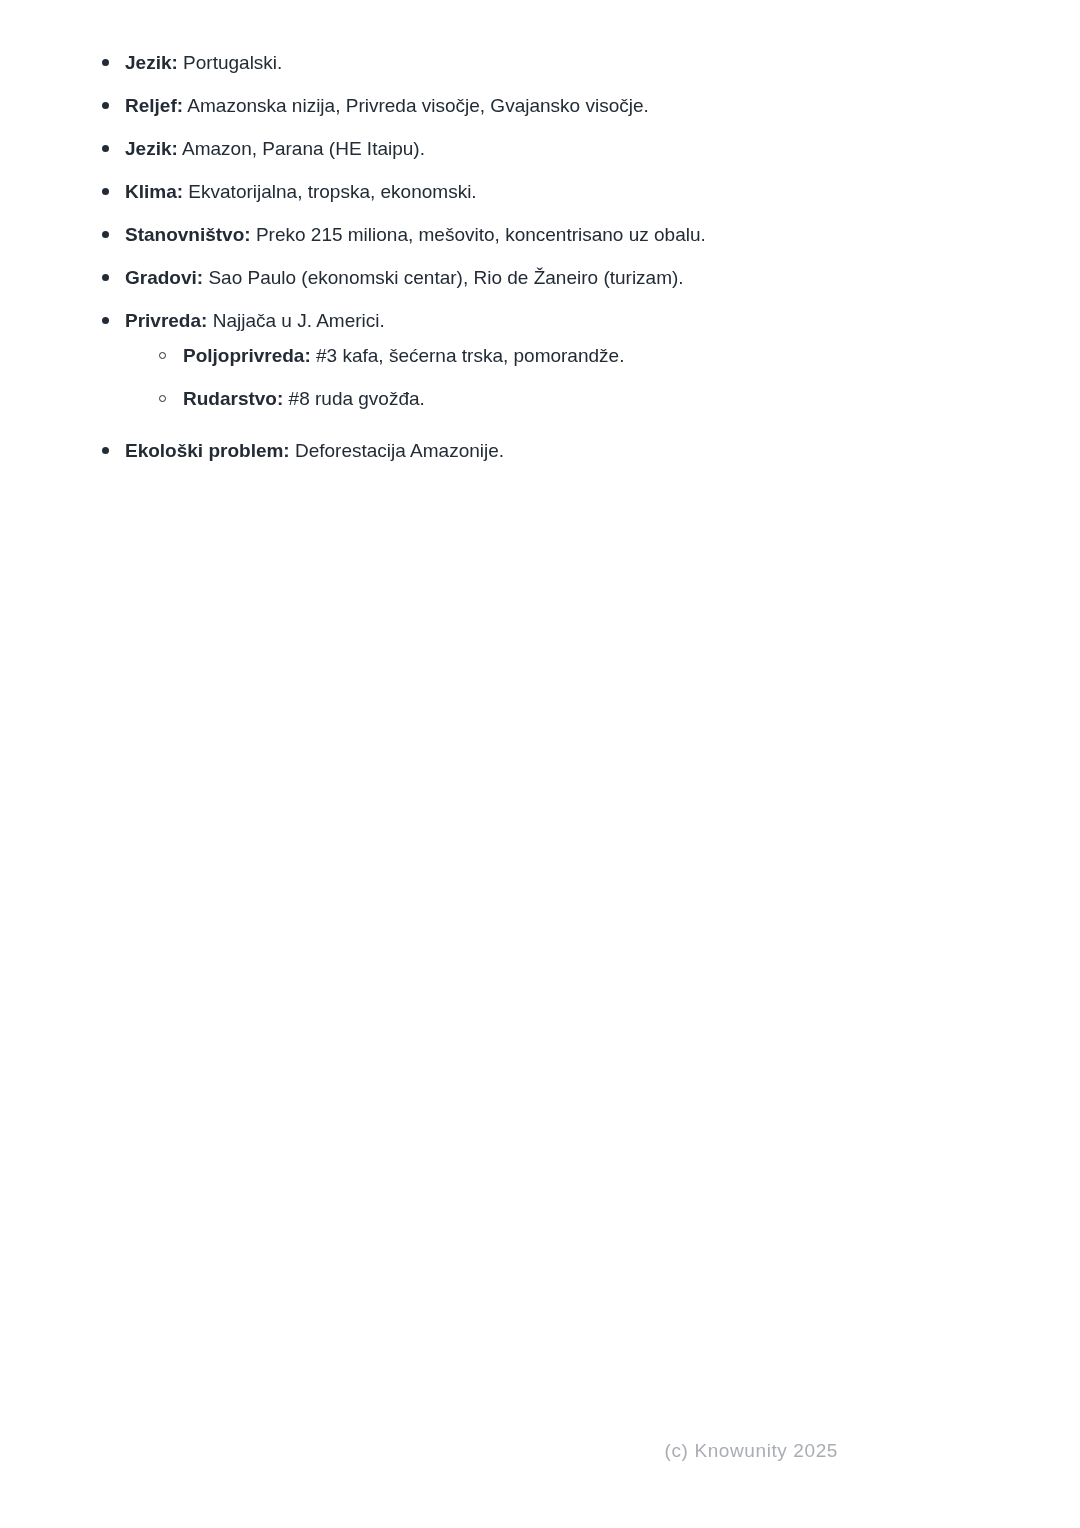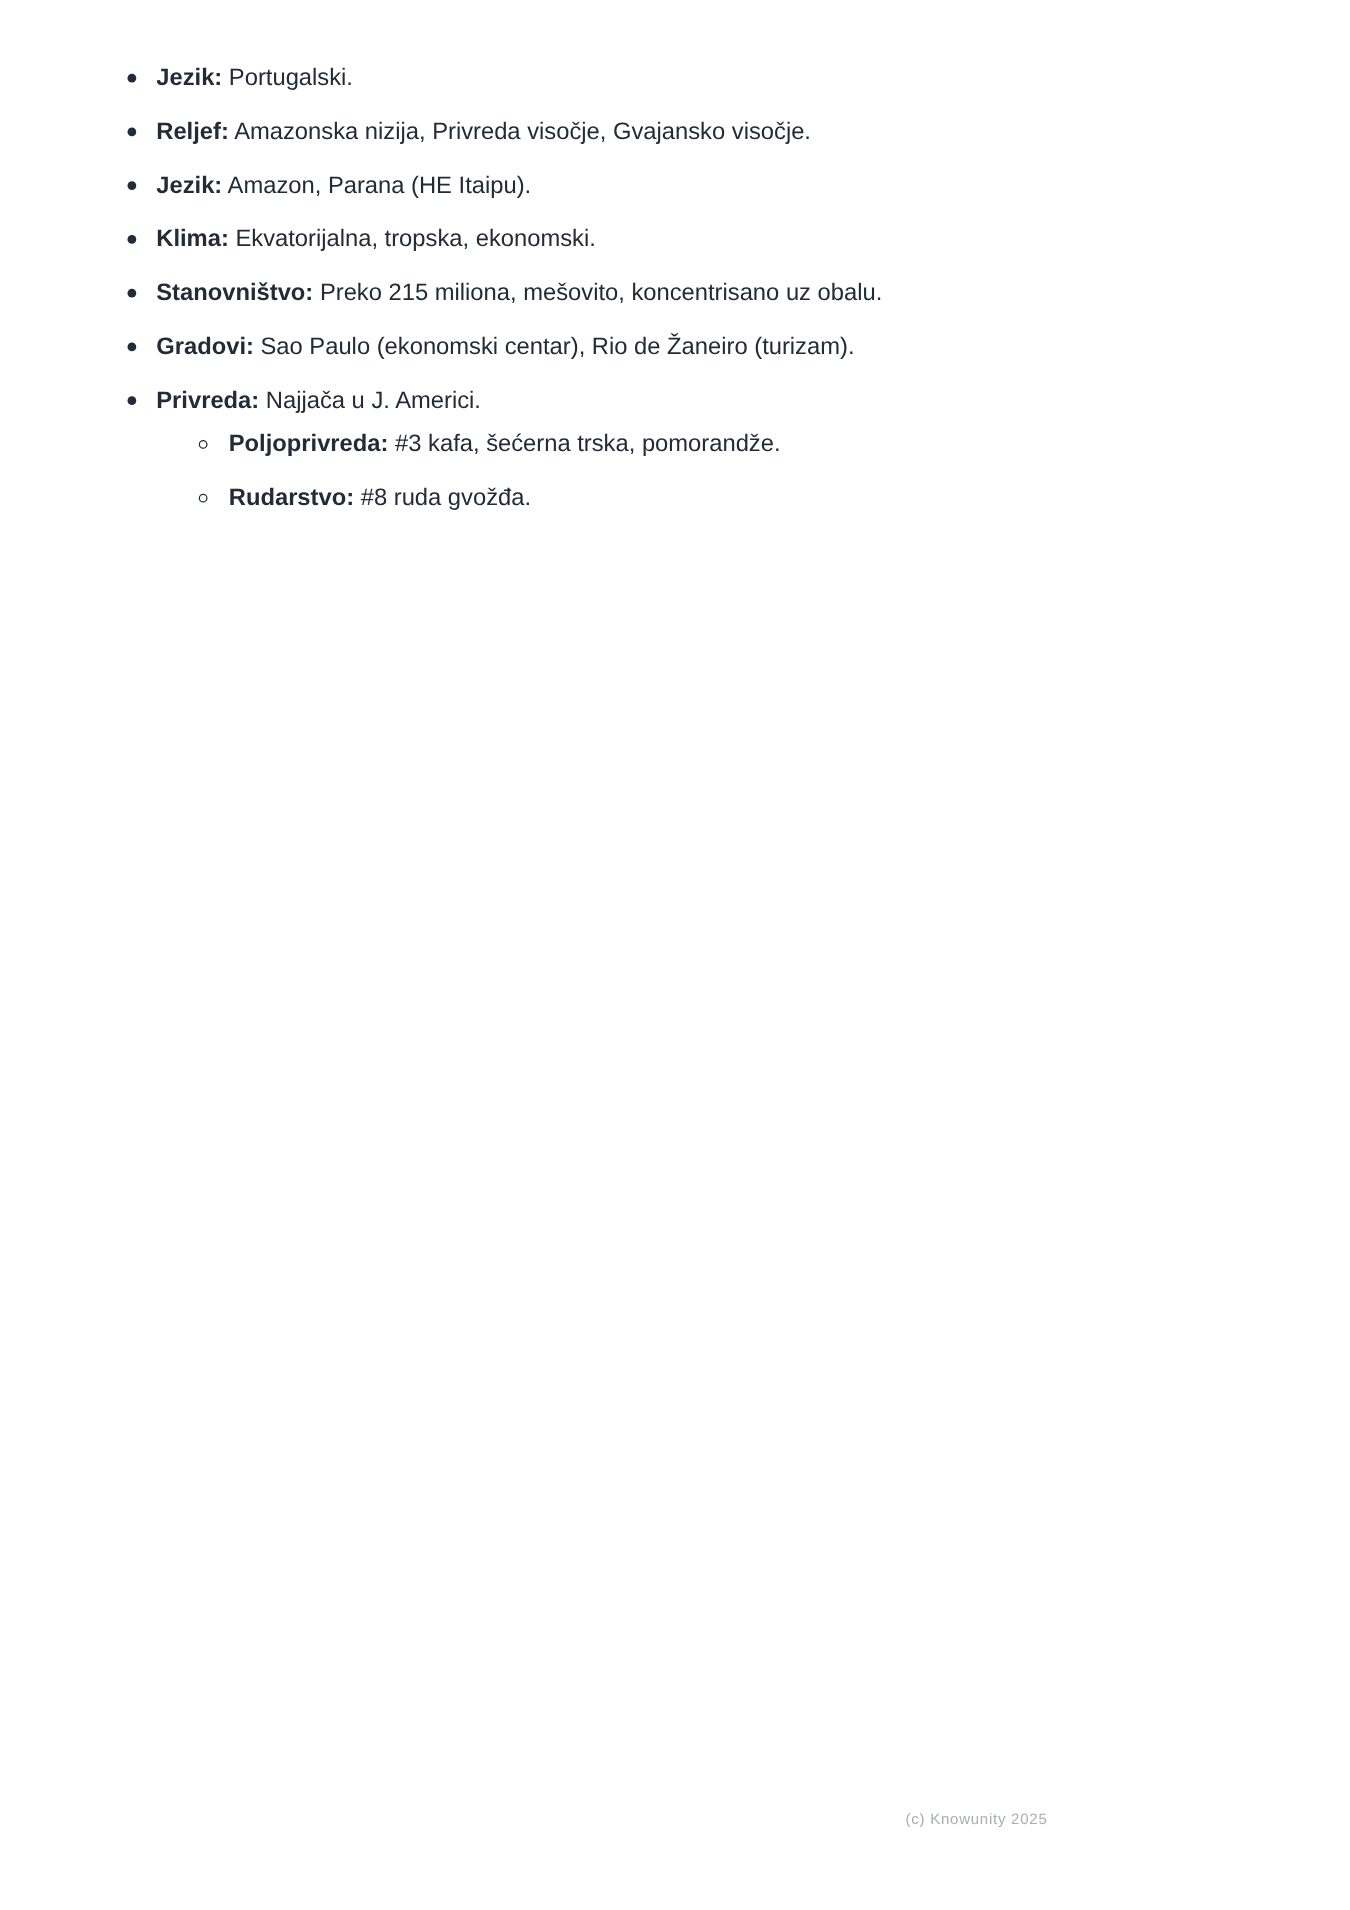--- a/index.html
+++ b/index.html
@@ -75,21 +75,21 @@
     top: 50px;
     width: 51px;
     height: 531px;
     background: #edf5fa;
     border-left: 6px solid #adc9da;
   }
   .watermark {
     position: absolute;
     right: 70px;
     bottom: 66px;
-    font-size: 12px;
+    font-size: 19px;
     letter-spacing: 0.6px;
     color: #a9adb3;
   }
 </style>
 </head>
 <body>
 
 <div class="page">
 
   <div class="highlight-strip"></div>
@@ -134,18 +134,22 @@
           <span class="circle"></span>
           <span class="lbl">Poljoprivreda:</span><span class="txt"> #3 kafa, šećerna trska, pomorandže.</span>
         </li>
         <li>
           <span class="circle"></span>
           <span class="lbl">Rudarstvo:</span><span class="txt"> #8 ruda gvožđa.</span>
         </li>
       </ul>
     </li>
 
+    <li>
+      <span class="dot"></span>
+      <span class="lbl">Ekološki problem:</span><span class="txt"> Deforestacija Amazonije.</span>
+    </li>
 
   </ul>
 
   <div class="watermark">(c) Knowunity 2025</div>
 
 </div>
 
 </body></html>

